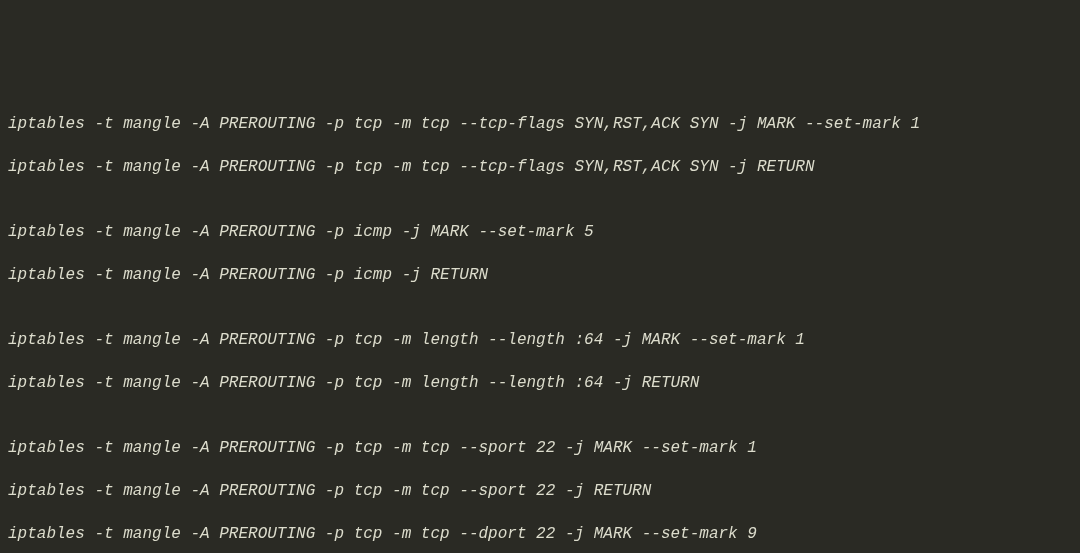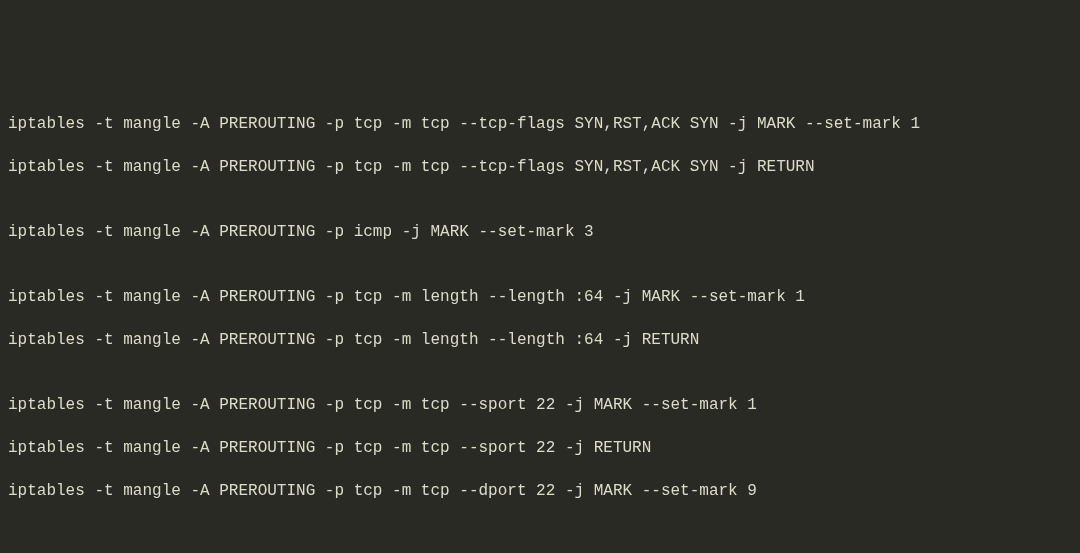--- a/index.html
+++ b/index.html
@@ -18,32 +18,34 @@
       width: 1080px;
       height: 553px;
       overflow: hidden;
     }
     .terminal {
       display: block;
     }
     .line {
       display: block;
       white-space: pre;
+      font-style: italic;
     }
   </style>
 </head>
 <body>
 
 
 
 <div class="terminal">
 <span class="line">iptables -t mangle -A PREROUTING -p tcp -m tcp --tcp-flags SYN,RST,ACK SYN -j MARK --set-mark 1</span>
 <span class="line">iptables -t mangle -A PREROUTING -p tcp -m tcp --tcp-flags SYN,RST,ACK SYN -j RETURN</span>
 <span class="line"></span>
-<span class="line">iptables -t mangle -A PREROUTING -p icmp -j MARK --set-mark 3</span>
+<span class="line">iptables -t mangle -A PREROUTING -p icmp -j MARK --set-mark 5</span>
+<span class="line">iptables -t mangle -A PREROUTING -p icmp -j RETURN</span>
 <span class="line"></span>
 <span class="line">iptables -t mangle -A PREROUTING -p tcp -m length --length :64 -j MARK --set-mark 1</span>
 <span class="line">iptables -t mangle -A PREROUTING -p tcp -m length --length :64 -j RETURN</span>
 <span class="line"></span>
 <span class="line">iptables -t mangle -A PREROUTING -p tcp -m tcp --sport 22 -j MARK --set-mark 1</span>
 <span class="line">iptables -t mangle -A PREROUTING -p tcp -m tcp --sport 22 -j RETURN</span>
 <span class="line">iptables -t mangle -A PREROUTING -p tcp -m tcp --dport 22 -j MARK --set-mark 9</span>
 
 <span class="line"></span>
 

